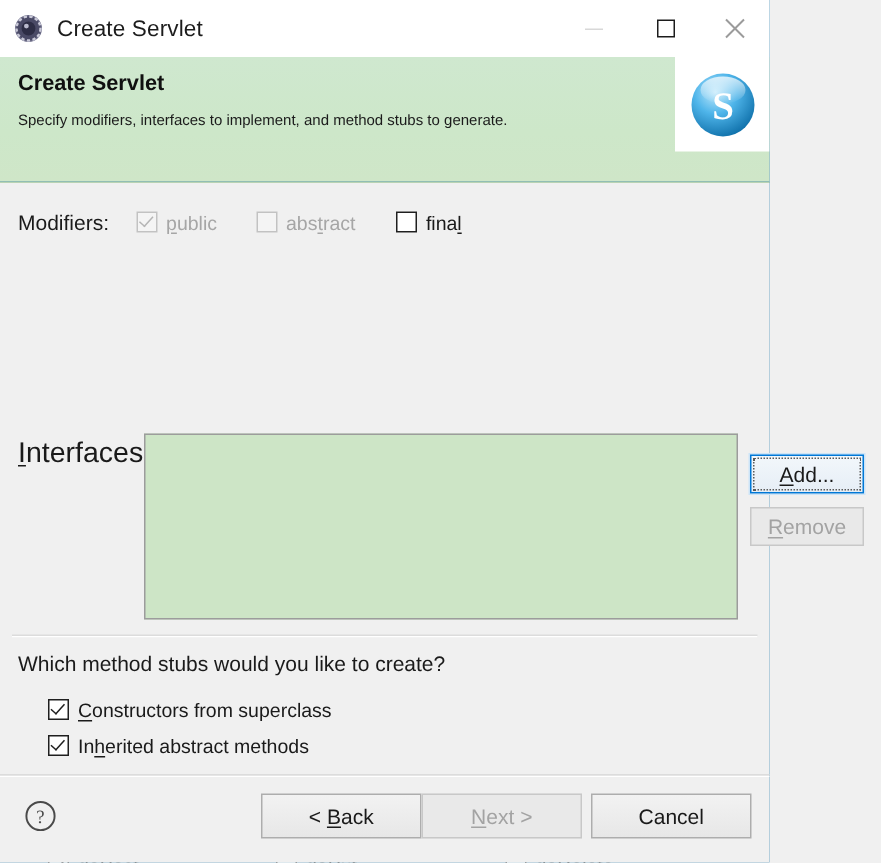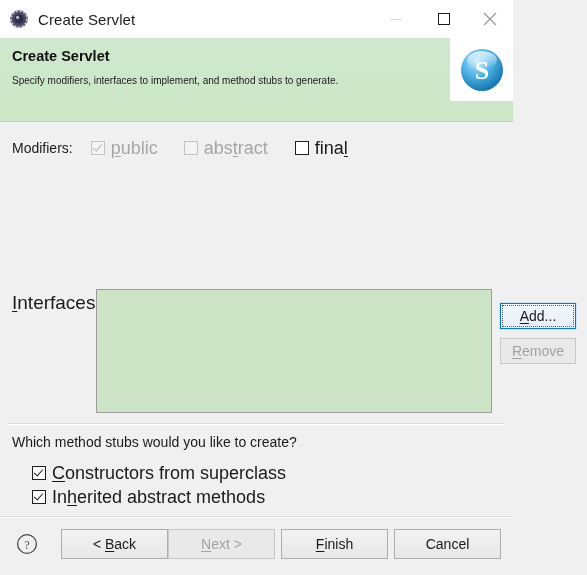--- a/index.html
+++ b/index.html
@@ -161,21 +161,21 @@
     top: 0px;
     width: 4px;
     height: 8px;
     border: solid #1f1f1f;
     border-width: 0 1.6px 1.6px 0;
     transform: rotate(42deg);
   }
   .chk.disabled .box.checked::after {
     border-color: #b5b5b5;
   }
-  .chk .lbl { font-size: 18px; color: #1a1a1a; white-space: nowrap; }
+  .chk .lbl { font-size: 13px; color: #1a1a1a; white-space: nowrap; }
   .chk.disabled .lbl { color: #a6a6a6; }
   .mn { text-decoration: underline; text-underline-offset: 2px; }
 
   .row-modifiers .mod-item { margin-right: 0; }
   .mod-gap-1 { width: 26px; }
   .mod-gap-2 { width: 27px; }
   .modifiers-label { margin-right: 18px; }
 
   
   .interfaces-label {
@@ -469,21 +469,18 @@
       </svg>
     </span>
     <div class="footer-buttons">
       <button class="btn btn-back">
         <span>&lt; <span class="mn">B</span>ack</span>
       </button>
       <button class="btn disabled btn-next">
         <span><span class="mn">N</span>ext &gt;</span>
       </button>
       <button class="btn">
-        <span><span class="mn">F</span>inish</span>
-      </button>
-      <button class="btn">
         <span>Cancel</span>
       </button>
     </div>
   </div>
 
 </div>
 
 </body></html>

